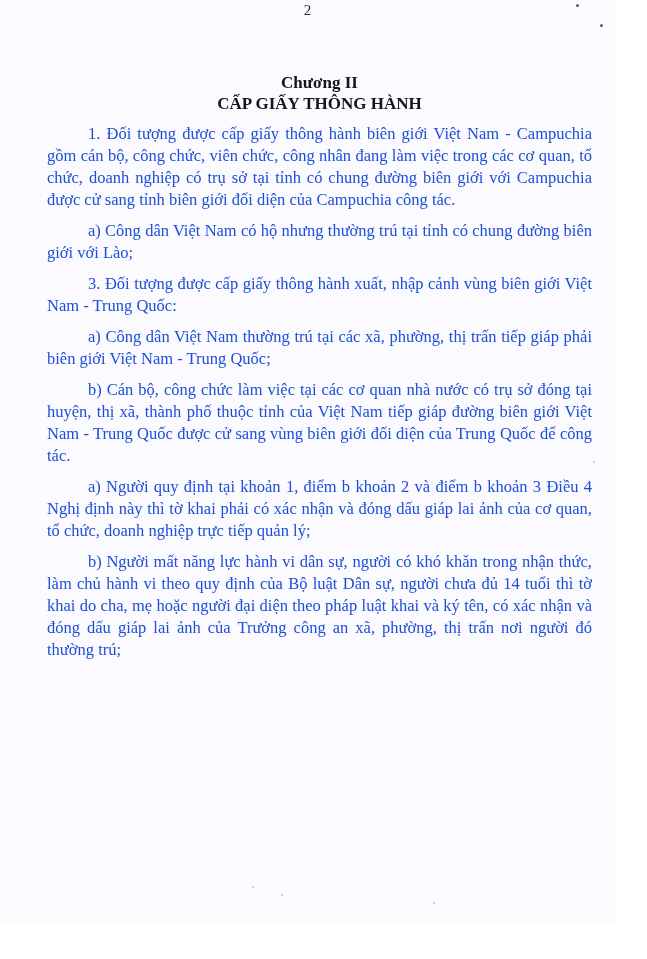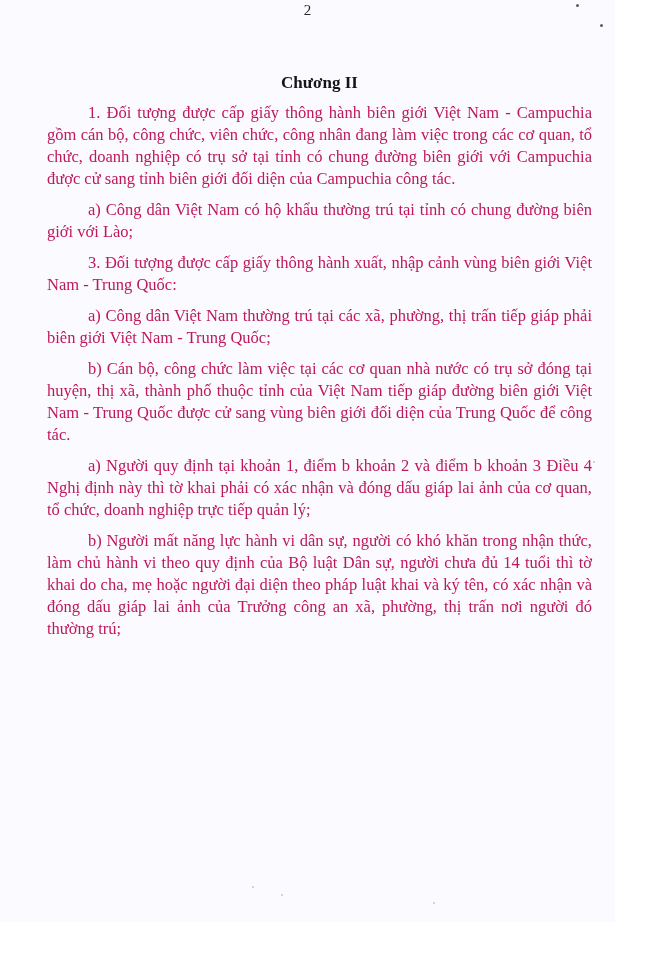--- a/index.html
+++ b/index.html
@@ -59,21 +59,21 @@
   }
   .article-heading.first {
     margin-top: 24px;
   }
   .content p {
     font-size: 16.5px;
     line-height: 22px;
     margin: 9px 0 0;
     text-indent: 41px;
     text-align: justify;
-    color: #be185d;
+    color: #1d4ed8;
   }
   
   .speck {
     position: absolute;
     border-radius: 50%;
   }
   .speck.dark { width: 3px; height: 3px; background: #5a5a62; }
   .speck.faint { width: 2px; height: 2px; background: #c4c4cc; }
   .s1 { left: 576px; top: 4px; }
   .s2 { left: 600px; top: 24px; }
@@ -93,25 +93,26 @@
   <span class="speck dark s2"></span>
   <span class="speck faint s3"></span>
   <span class="speck faint s4"></span>
   <span class="speck faint s5"></span>
   <span class="speck faint s6"></span>
 
   <div class="content">
 
     <div class="chapter">
       <div>Chương II</div>
+      <div>CẤP GIẤY THÔNG HÀNH</div>
     </div>
 
 
     <p>1. Đối tượng được cấp giấy thông hành biên giới Việt Nam - Campuchia gồm cán bộ, công chức, viên chức, công nhân đang làm việc trong các cơ quan, tổ chức, doanh nghiệp có trụ sở tại tỉnh có chung đường biên giới với Campuchia được cử sang tỉnh biên giới đối diện của Campuchia công tác.</p>
-    <p>a) Công dân Việt Nam có hộ khẩu thường trú tại tỉnh có chung đường biên giới với Lào;</p>
+    <p>a) Công dân Việt Nam có hộ nhưng thường trú tại tỉnh có chung đường biên giới với Lào;</p>
     <p>3. Đối tượng được cấp giấy thông hành xuất, nhập cảnh vùng biên giới Việt Nam - Trung Quốc:</p>
     <p>a) Công dân Việt Nam thường trú tại các xã, phường, thị trấn tiếp giáp phải biên giới Việt Nam - Trung Quốc;</p>
     <p>b) Cán bộ, công chức làm việc tại các cơ quan nhà nước có trụ sở đóng tại huyện, thị xã, thành phố thuộc tỉnh của Việt Nam tiếp giáp đường biên giới Việt Nam - Trung Quốc được cử sang vùng biên giới đối diện của Trung Quốc để công tác.</p>
 
 
     <p>a) Người quy định tại khoản 1, điểm b khoản 2 và điểm b khoản 3 Điều 4 Nghị định này thì tờ khai phải có xác nhận và đóng dấu giáp lai ảnh của cơ quan, tổ chức, doanh nghiệp trực tiếp quản lý;</p>
     <p>b) Người mất năng lực hành vi dân sự, người có khó khăn trong nhận thức, làm chủ hành vi theo quy định của Bộ luật Dân sự, người chưa đủ 14 tuổi thì tờ khai do cha, mẹ hoặc người đại diện theo pháp luật khai và ký tên, có xác nhận và đóng dấu giáp lai ảnh của Trưởng công an xã, phường, thị trấn nơi người đó thường trú;</p>
 
   </div>
 </div>

